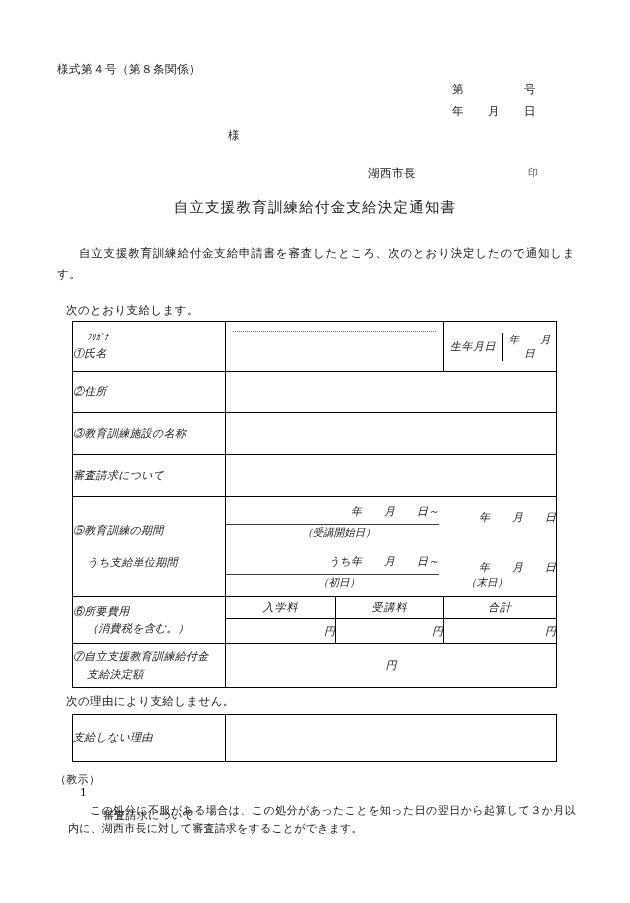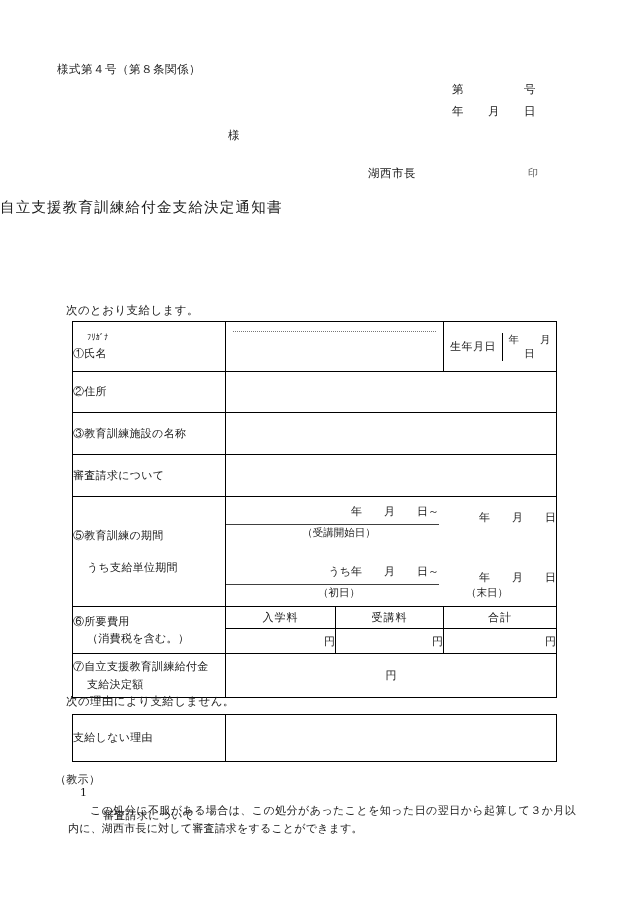--- a/index.html
+++ b/index.html
@@ -71,21 +71,21 @@
     color: #555;
     white-space: nowrap;
   }
 
   
   .doc-title {
     position: absolute;
     left: 0;
     right: 0;
     top: 198px;
-    text-align: left;
+    text-align: center;
     font-size: 14.5px;
     letter-spacing: 1.2px;
     white-space: nowrap;
   }
 
   
   .intro {
     position: absolute;
     left: 57px;
     top: 243px;
@@ -112,20 +112,21 @@
     letter-spacing: 0.4px;
     white-space: nowrap;
   }
 
   
   table.form {
     position: absolute;
     border-collapse: collapse;
     table-layout: fixed;
     font-size: 11px;
+    font-style: italic;
   }
   table.form, table.form td {
     border: 1px solid #000;
   }
   table.form {
     border-width: 1.6px;
   }
   table.form td {
     vertical-align: middle;
     padding: 0;
@@ -258,20 +259,21 @@
 
   <div class="form-no">様式第４号（第８条関係）</div>
   <div class="doc-number">第　　　　　号</div>
   <div class="doc-date">年　　月　　日</div>
   <div class="addressee">様</div>
   <div class="issuer">湖西市長</div>
   <div class="issuer-seal">印</div>
 
   <div class="doc-title">自立支援教育訓練給付金支給決定通知書</div>
 
+  <div class="intro">自立支援教育訓練給付金支給申請書を審査したところ、次のとおり決定したので通知します。</div>
 
   <div class="lead-pay">次のとおり支給します。</div>
 
   <table class="form main-table">
     <colgroup>
       <col style="width:153px">
       <col style="width:110px">
       <col style="width:108px">
       <col style="width:113px">
     </colgroup>
@@ -321,21 +323,21 @@
             <div class="period-row-1">
               <div class="period-line">
                 <span class="period-seg seg-underline ymd" style="text-align:right">年　　月　　日～</span>
                 <span class="period-seg right-date ymd">年　　月　　日</span>
               </div>
               <div class="note-line">
                 <span style="display:inline-block;width:226px;text-align:center">（受講開始日）</span>
               </div>
             </div>
 
-            <div class="period-row-2" style="margin-top:24px">
+            <div class="period-row-2" style="margin-top:14px">
               <div class="period-line">
                 <span class="period-seg seg-underline" style="text-align:right">
                   <span class="uchi-label">うち</span><span class="ymd">年　　月　　日～</span>
                 </span>
                 <span class="period-seg right-date ymd">年　　月　　日</span>
               </div>
               <div class="note-line">
                 <span style="display:inline-block;width:226px;text-align:center">（初日）</span>
                 <span style="display:inline-block;padding-left:14px">（末日）</span>
               </div>

